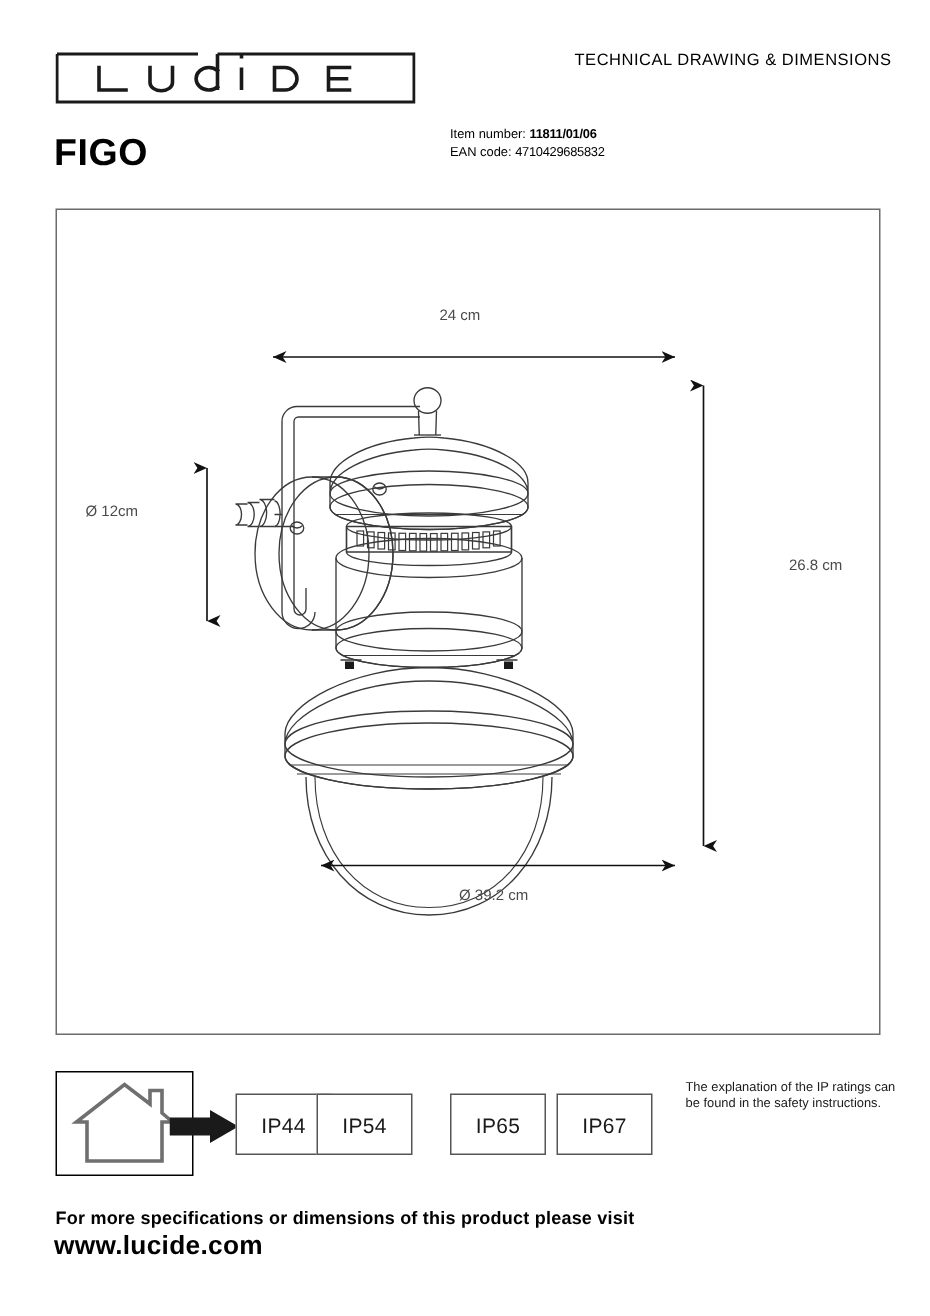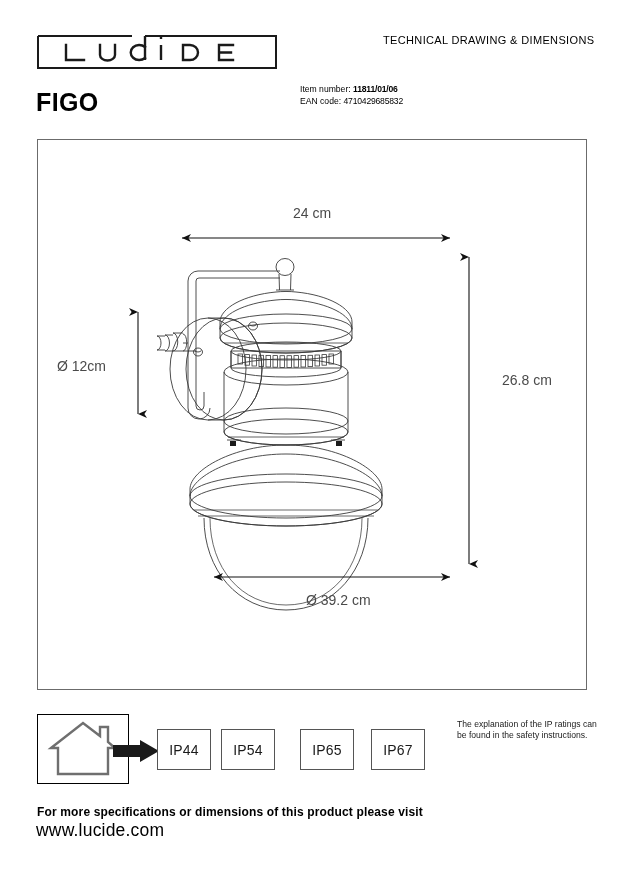--- a/index.html
+++ b/index.html
@@ -65,60 +65,60 @@
     width: 550px; height: 551px;
     border: 1px solid #6b6b6b;
     box-sizing: border-box;
     background: #ffffff;
   }
   #drawing-svg { position:absolute; left:0; top:0; display:block; }
 
   
   .dim-label {
     position: absolute;
-    font-size: 14px;
+    font-size: 10px;
     color: #4a4a4a;
     white-space: nowrap;
   }
   #dim-top-label  { left: 293px; top: 205px; }
-  #dim-left-label { left: 57px;  top: 358px; }
-  #dim-right-label{ left: 502px; top: 372px; }
+  #dim-left-label { left: 57px;  top: 336px; }
+  #dim-right-label{ left: 526px; top: 372px; }
   #dim-bot-label  { left: 306px; top: 592px; }
 
   
   #house-box {
     position: absolute;
     left: 37px; top: 714px;
     width: 92px; height: 70px;
     border: 1px solid #000;
     box-sizing: border-box;
   }
   #house-svg { position:absolute; left:0; top:0; }
 
   #arrow-svg {
     position: absolute;
     left: 113px; top: 740px;
   }
 
   .ip-box {
     position: absolute;
     top: 729px;
-    width: 54px; height: 41px;
+    width: 64px; height: 41px;
     border: 1px solid #555555;
     box-sizing: border-box;
     display: flex;
     align-items: center;
     justify-content: center;
     font-size: 14px;
     color: #1a1a1a;
     letter-spacing: 0.2px;
     background: #fff;
   }
   #ip-0 { left: 157px; }
-  #ip-1 { left: 221px; }
+  #ip-1 { left: 211px; }
   #ip-2 { left: 300px; }
   #ip-3 { left: 371px; }
 
   #ip-note {
     position: absolute;
     left: 457px; top: 719px;
     width: 140px;
     font-size: 8.6px;
     line-height: 11.4px;
     color: #1a1a1a;
@@ -128,21 +128,21 @@
     position: absolute;
     left: 37px; top: 805px;
     font-size: 12px;
     font-weight: bold;
     letter-spacing: 0.15px;
   }
   #footer-line2 {
     position: absolute;
     left: 36px; top: 820px;
     font-size: 17.5px;
-    font-weight: normal;
+    font-weight: bold;
     letter-spacing: 0.2px;
   }
 </style>
 </head>
 <body>
 
 <div id="header">
 
   <div id="logo-box">
     <svg id="logo-svg" width="240" height="38" viewBox="0 0 240 38" xmlns="http://www.w3.org/2000/svg">

